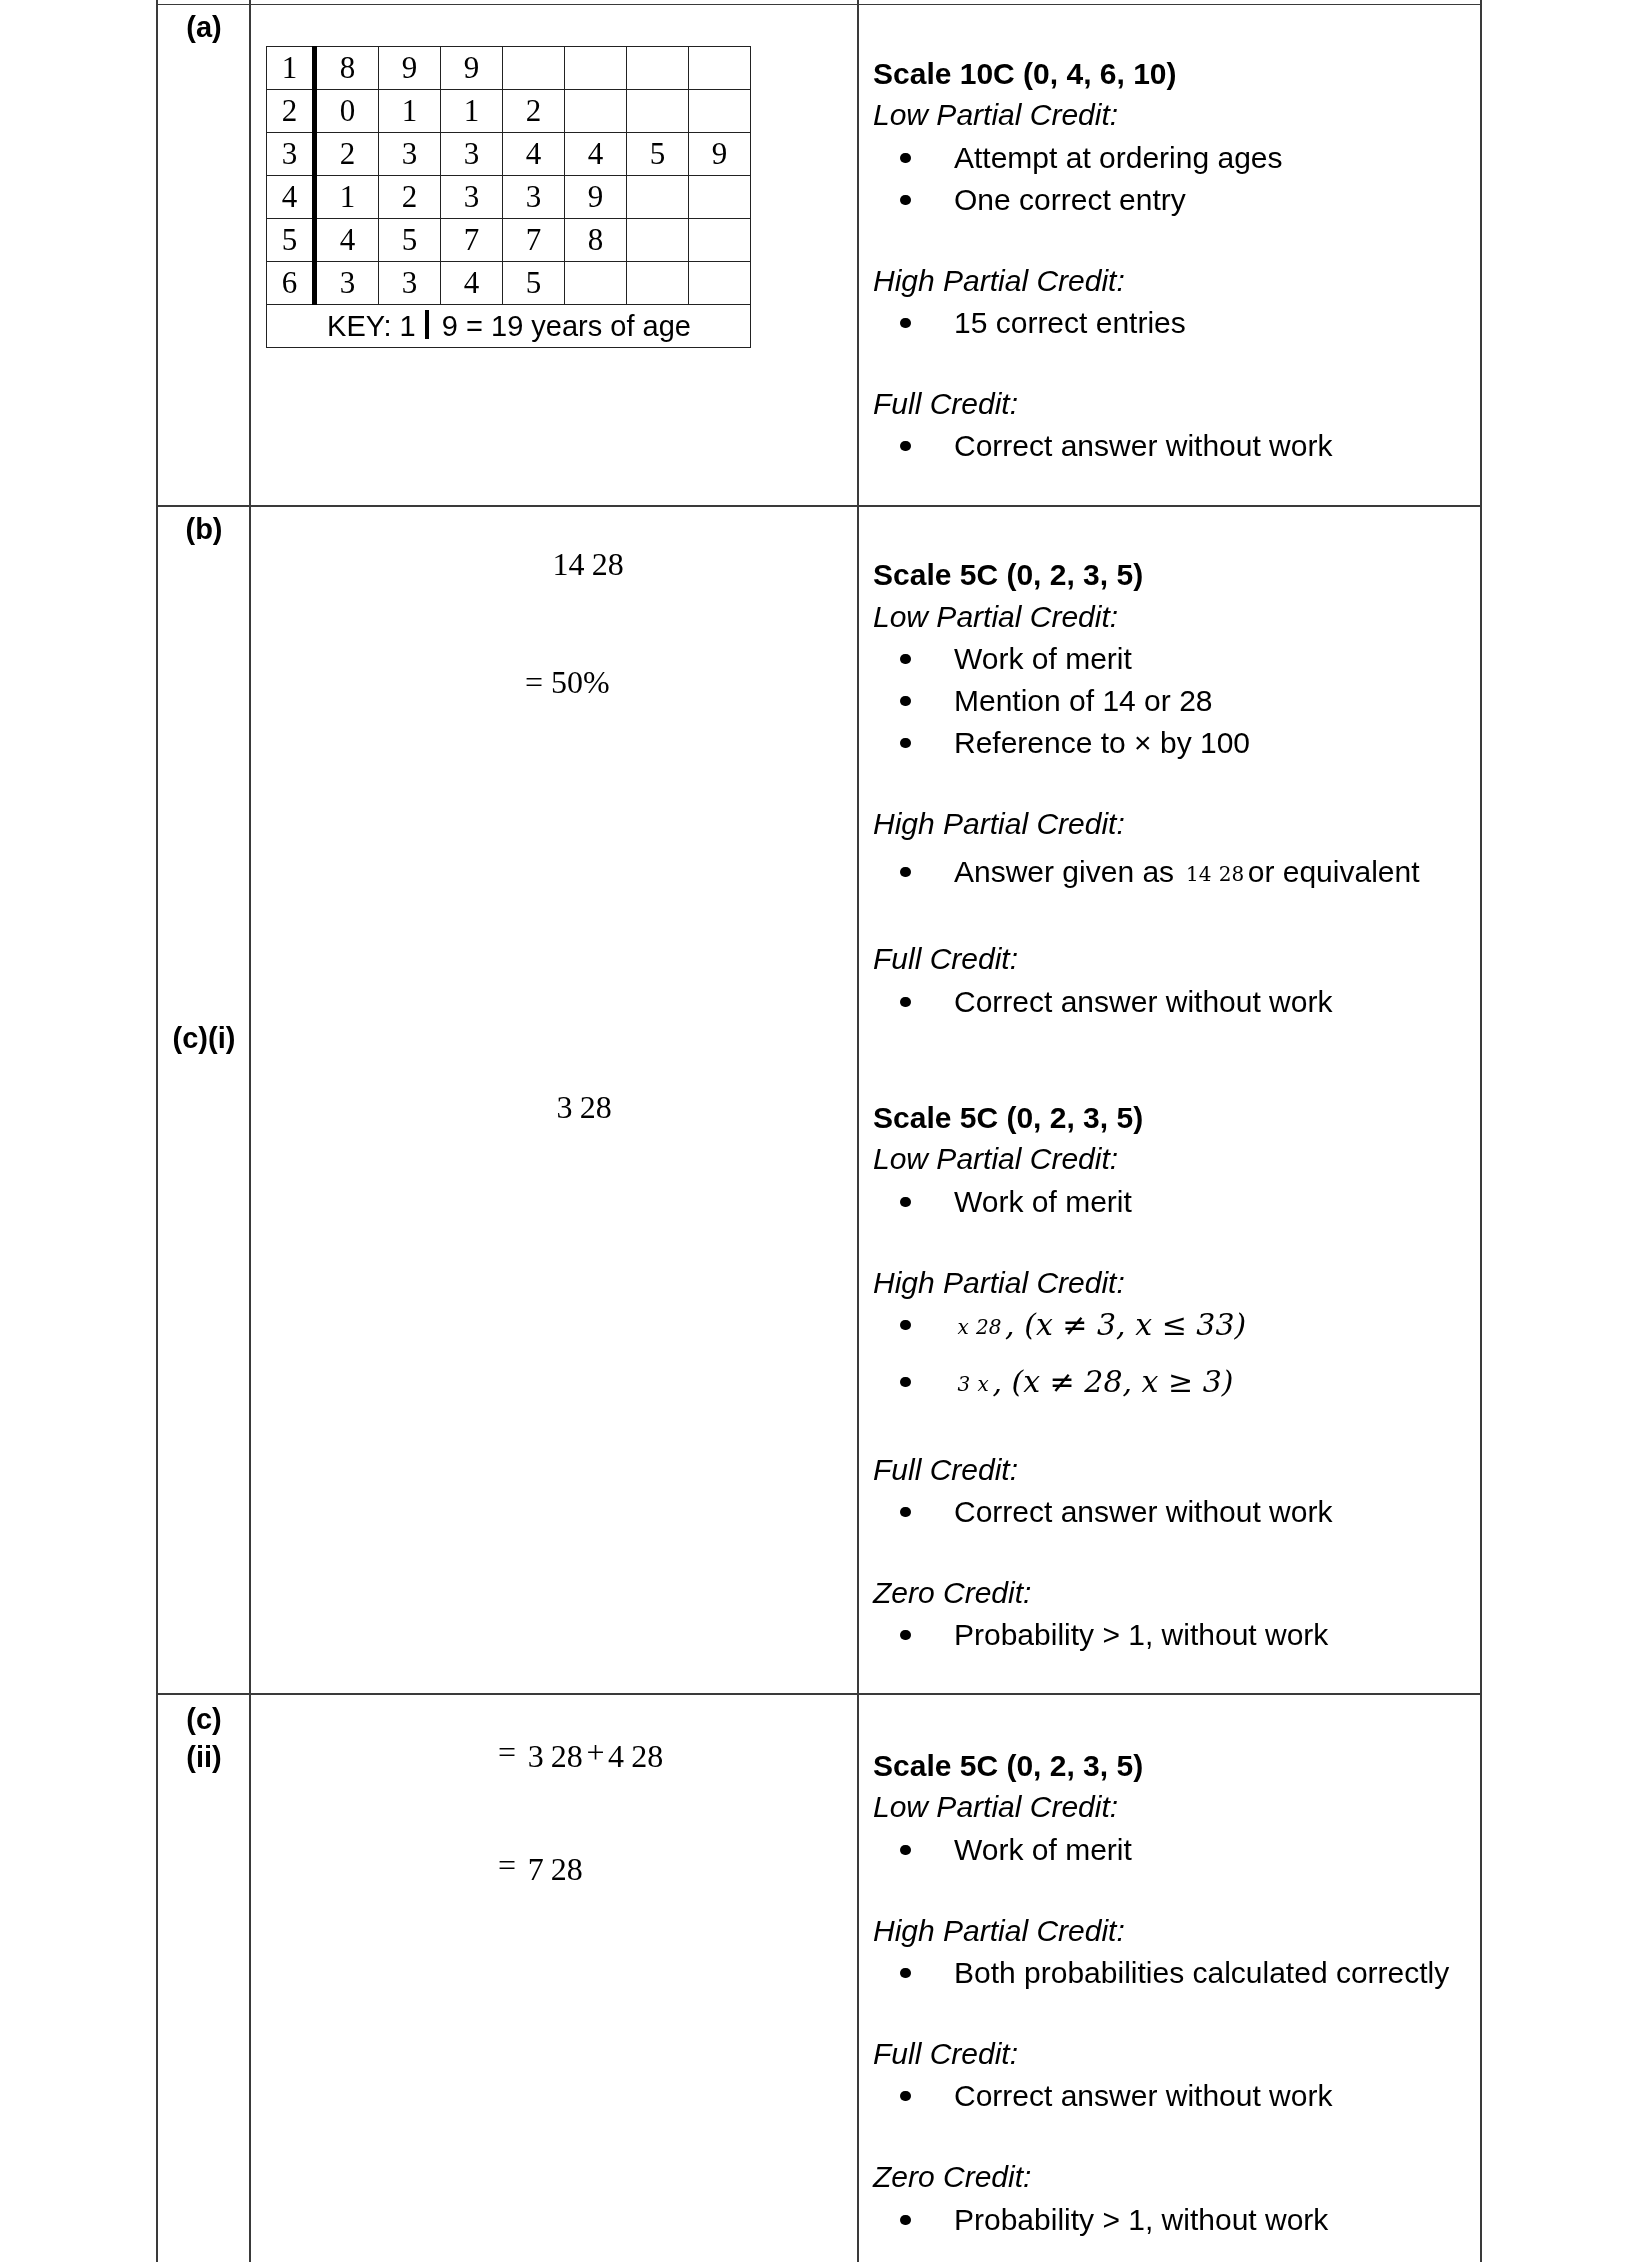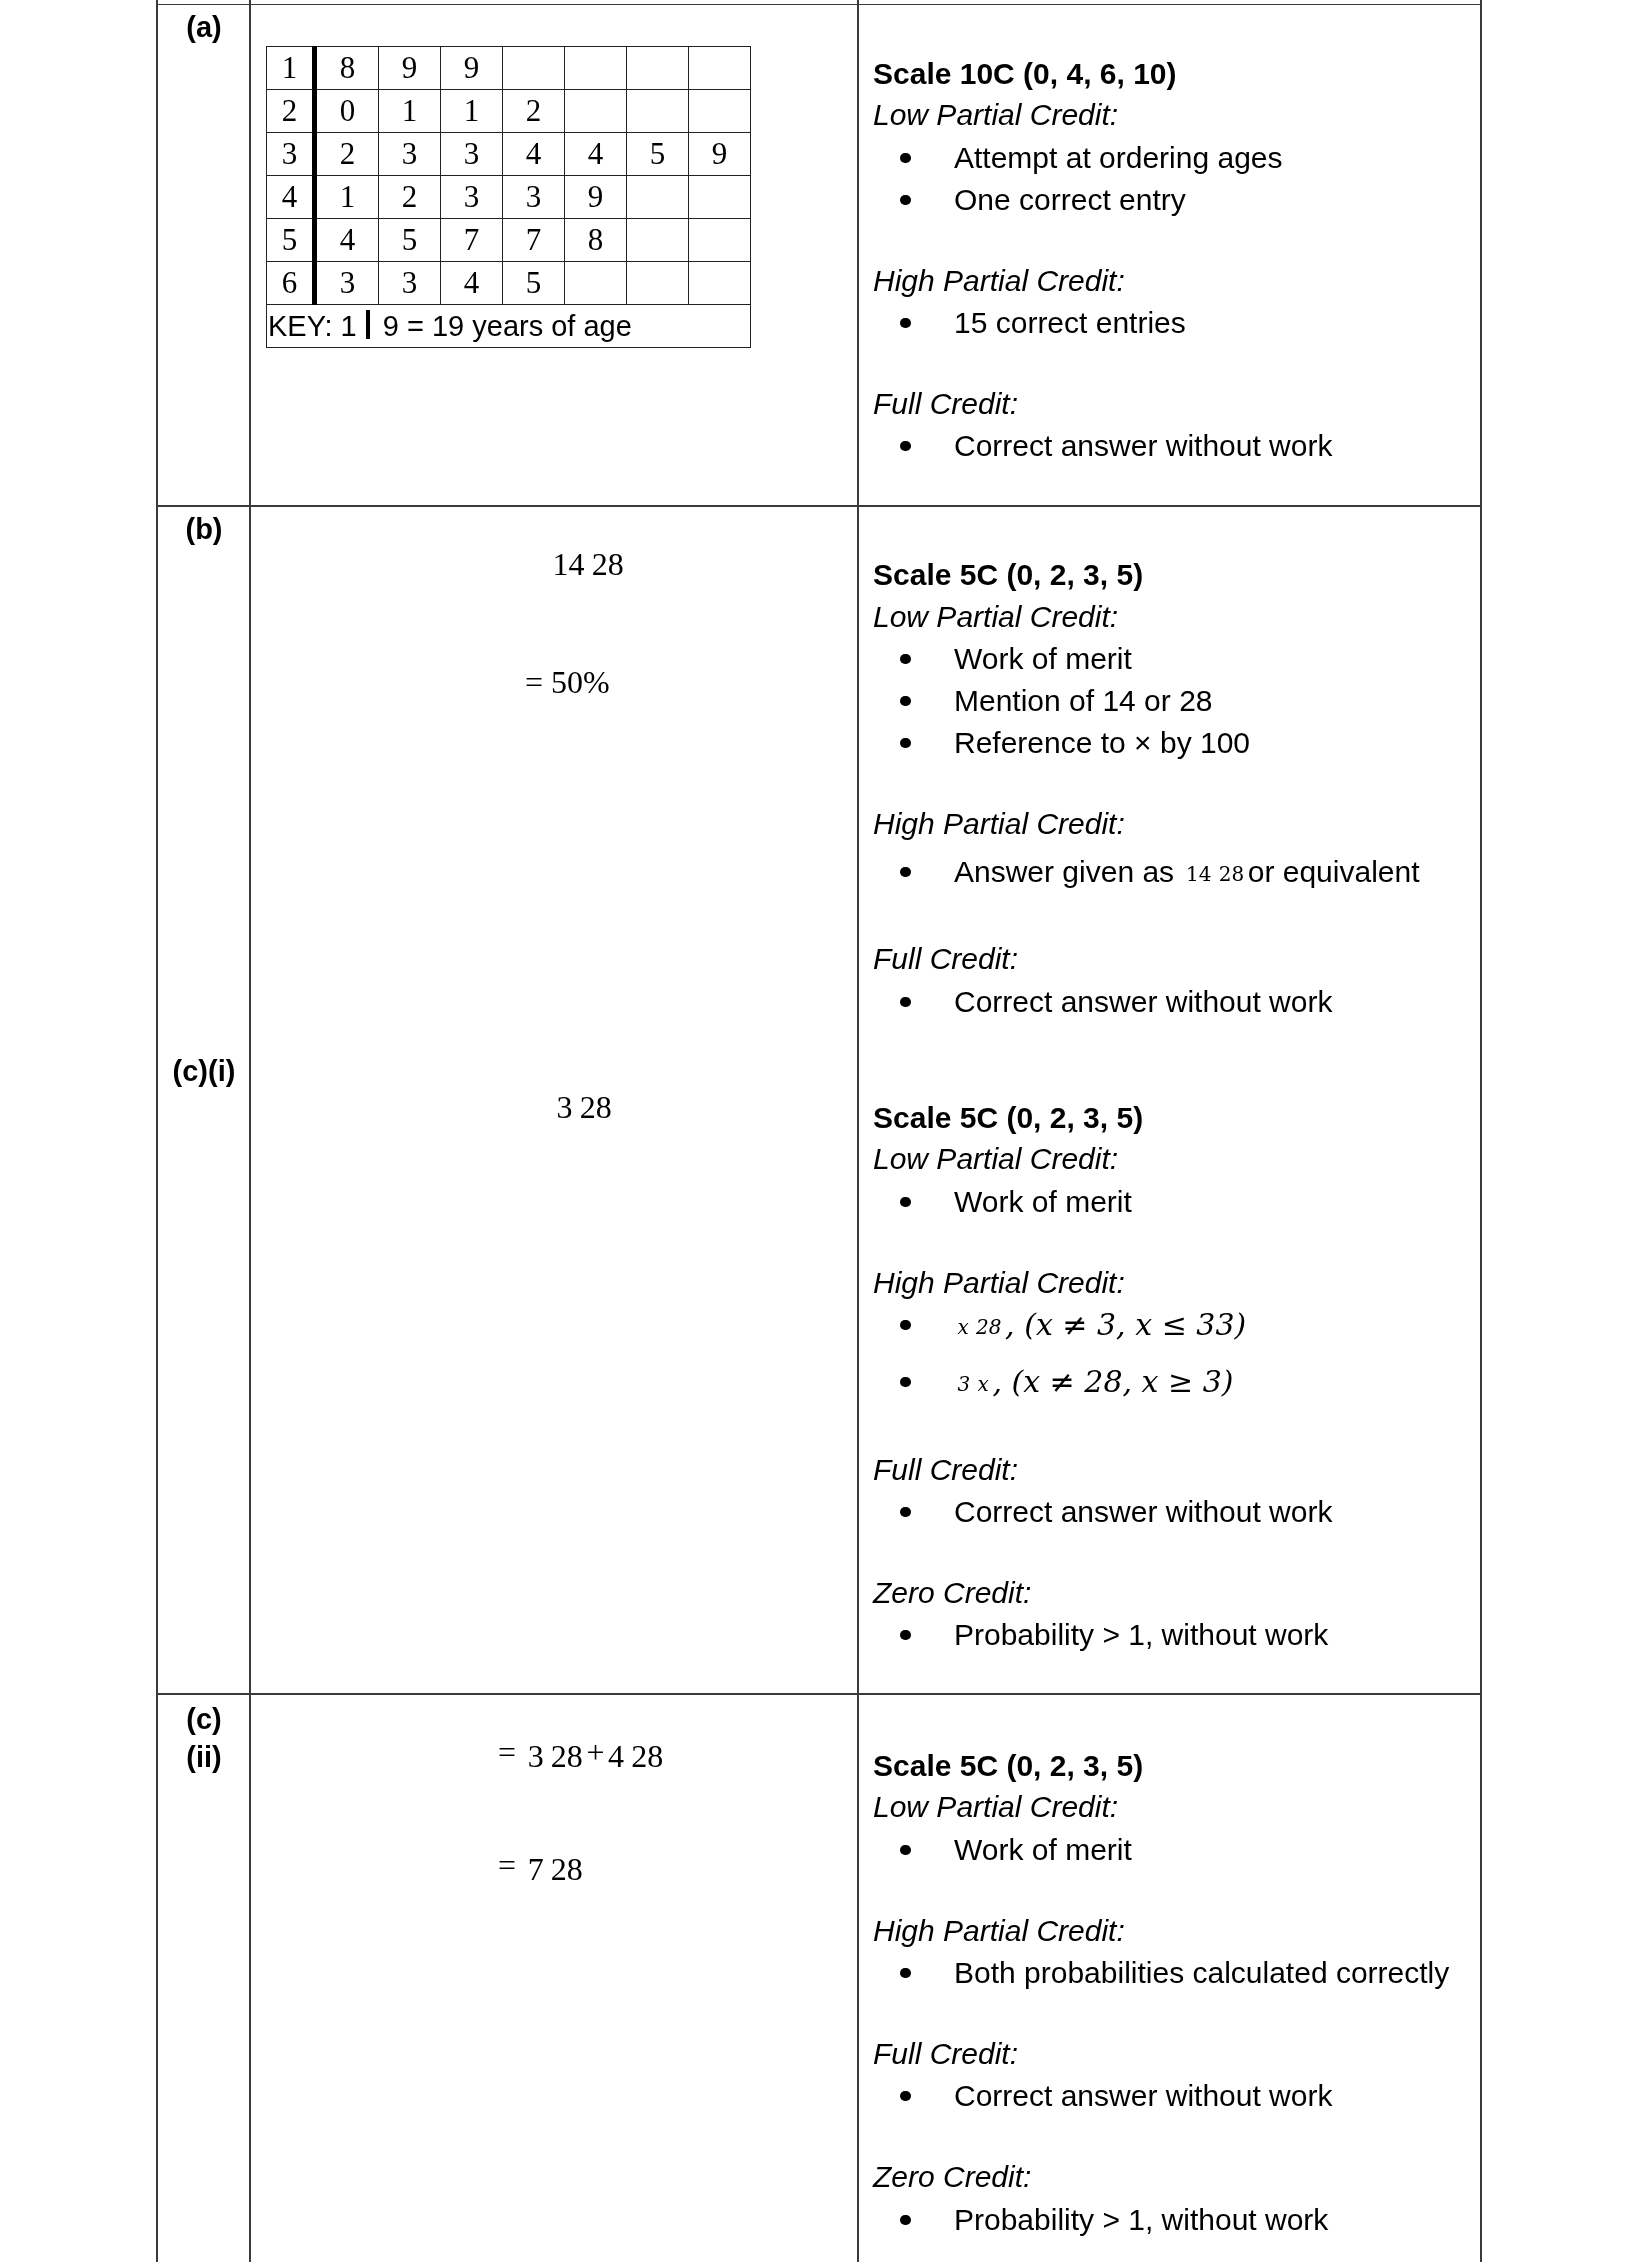--- a/index.html
+++ b/index.html
@@ -18,21 +18,21 @@
   .frac { display:inline-flex; align-items:center; vertical-align:middle; }
   .frac .num, .frac .den { display:block; padding:0 3.6px; }
   .frac .bar { display:block; width:100%; height:1.8px; background:#000; }
   .mathblock { position:absolute; font-family:"Liberation Serif", "DejaVu Serif", serif; font-size:32px; line-height:40px; }
   .smallfrac { font-size:20px; line-height:20px; }
   
   .sl { position:absolute; left:266px; top:46px; border-collapse:collapse; font-family:"Liberation Serif", serif; font-size:31px; }
   .sl td { border:1.8px solid #222; height:42px; text-align:center; padding:0; }
   .sl td.stem { width:45px; border-right:5.4px solid #000; }
   .sl td.leaf { width:61px; }
-  .sl td.key { text-align:left; padding-left:1px; font-family:"Liberation Sans", sans-serif; font-size:29px; }
+  .sl td.key { text-align:center; padding-left:1px; font-family:"Liberation Sans", sans-serif; font-size:29px; }
   .keybar { display:inline-block; width:4.5px; height:29px; background:#000; vertical-align:-3.6px; margin:0 12.6px 0 9px; }
 </style>
 </head>
 <body>
 
 <div class="vline" style="left:156px; top:0; height:2263px;"></div>
 <div class="vline" style="left:249px; top:0; height:2263px;"></div>
 <div class="vline" style="left:857px; top:0; height:2263px;"></div>
 <div class="vline" style="left:1480px; top:0; height:2263px;"></div>
 <div class="hline" style="left:156px; top:3.6px; width:1326px;"></div>
@@ -173,21 +173,21 @@
     </span>
   </div>
   <div class="txt cat" style="left:873px; top:941px;">Full Credit:</div>
   <div class="bullet" style="left:900px; top:984px;">
       <span class="dot"></span>
       <span class="btxt">Correct answer without work</span>
     </div>
 </div>
 
 <div>
-  <div class="label" style="top:1051px;">(c)(i)</div>
+  <div class="label" style="top:1018px;">(c)(i)</div>
 
   <div class="mathblock" style="left:553px; top:1083px;">
     <span class="frac">
       <span class="num">3</span>
       <span class="bar"></span>
       <span class="den">28</span>
     </span>
   </div>
 
   <div class="txt scale" style="left:873px; top:1100px;">Scale 5C (0, 2, 3, 5)</div>

